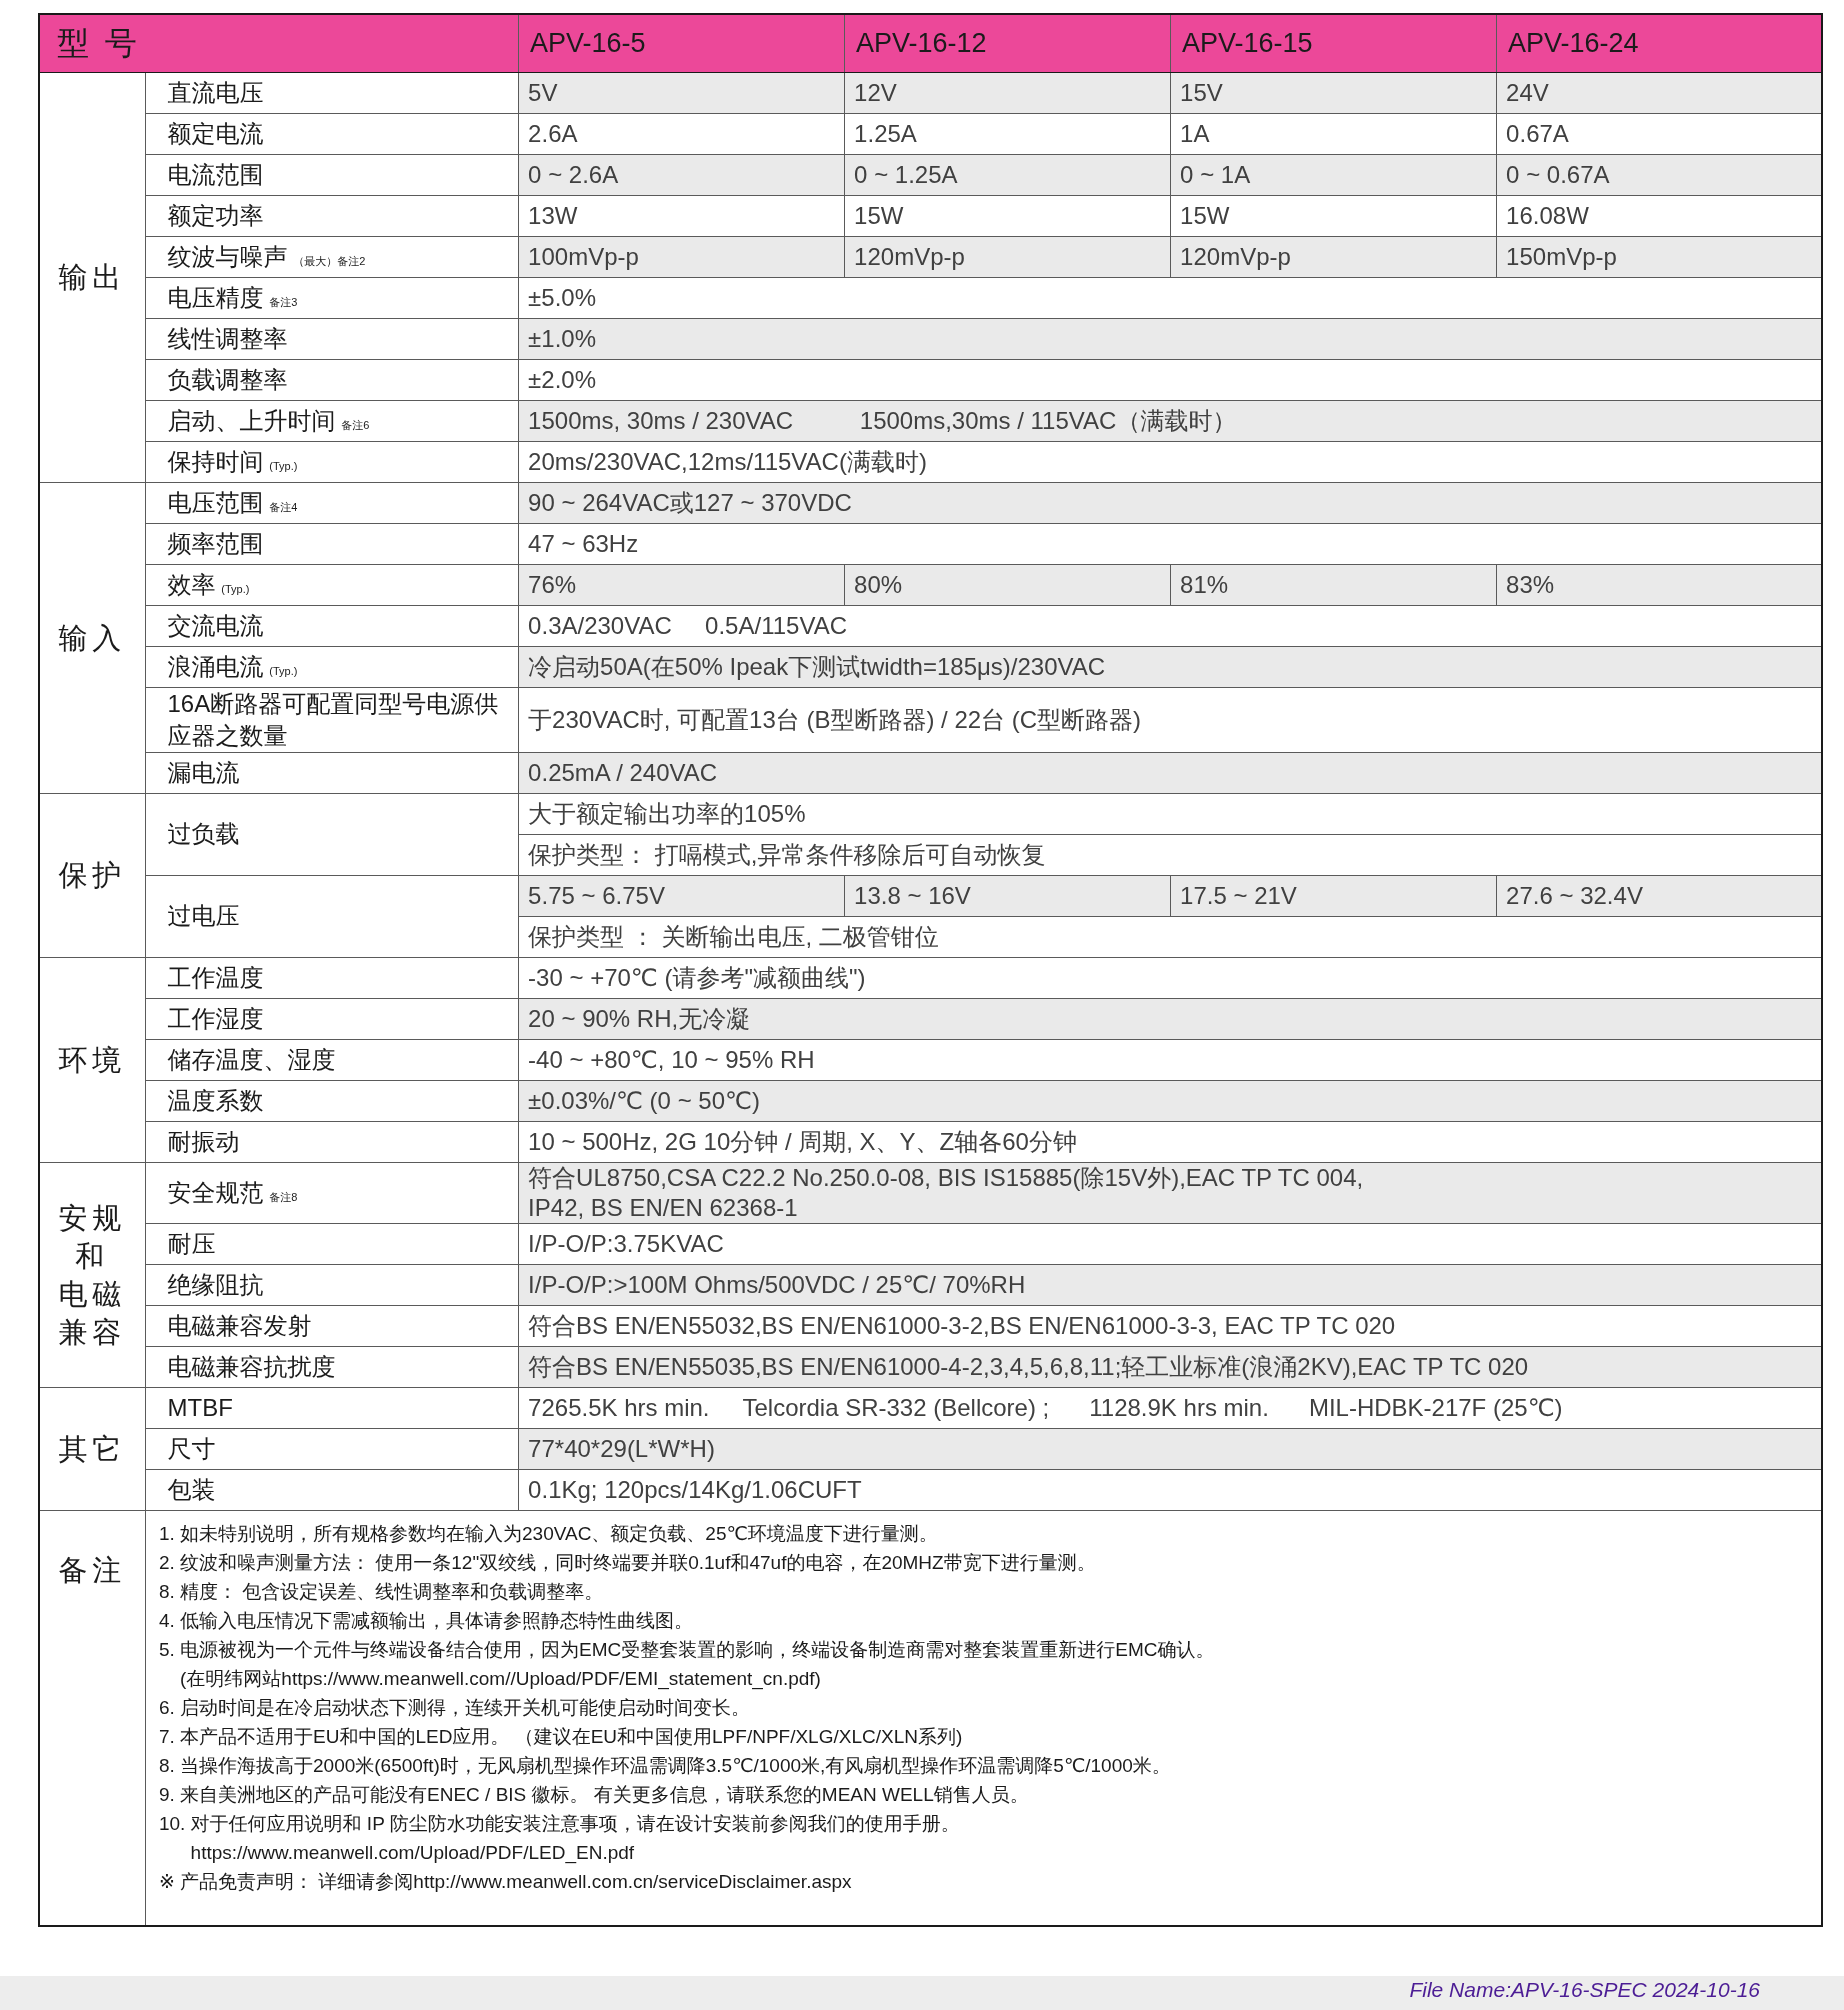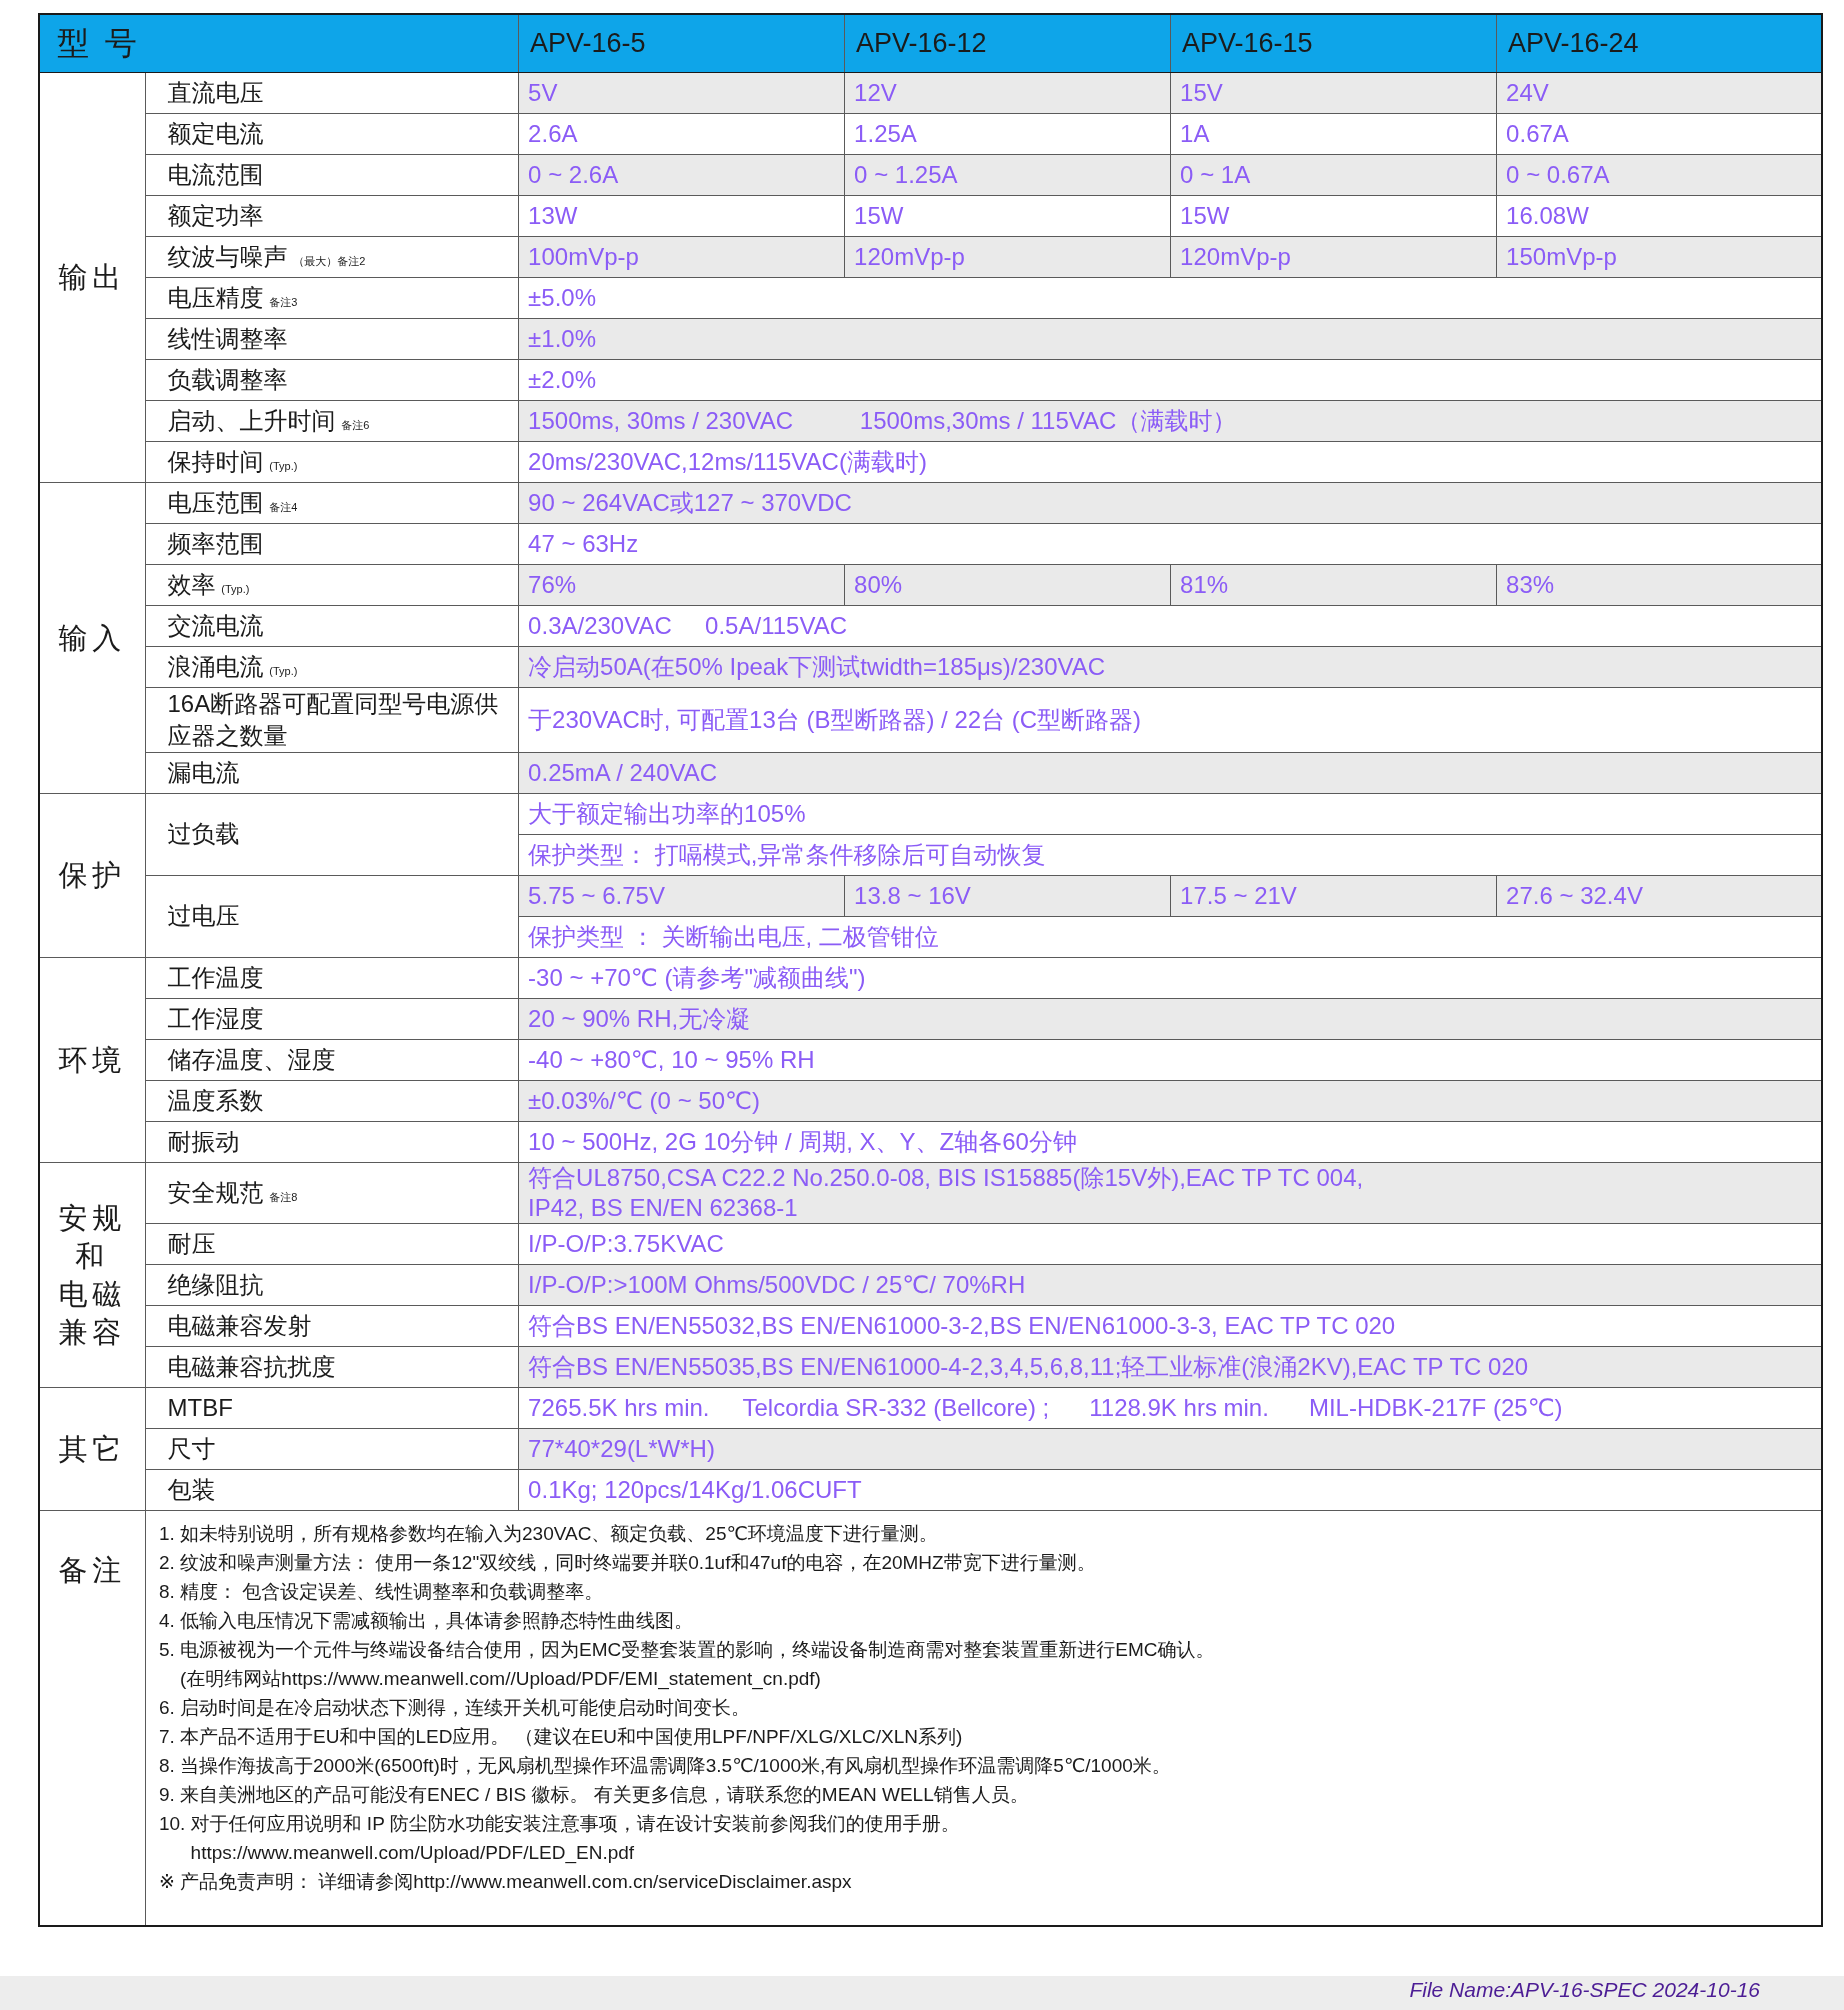--- a/index.html
+++ b/index.html
@@ -8,31 +8,31 @@
     width:1845px;height:2011px;position:relative;overflow:hidden;
     background:#ffffff;color:#1b1b1b;
     font-family:"Liberation Sans","DejaVu Sans",sans-serif;
   }
   .sheet{position:absolute;left:38px;top:13.4px;width:1781px}
   table{border-collapse:collapse;table-layout:fixed;width:1781px;border:2.9px solid #1a1a1a}
   col.c-sec{width:106px}
   col.c-prop{width:373px}
   col.c-m{width:326px}
   th,td{border:1px solid #5a5a5a;padding:0 9.6px;vertical-align:middle}
-  thead th{height:58px;text-align:left;border-bottom:1.9px solid #1a1a1a;background:#0ea5e9}
+  thead th{height:58px;text-align:left;border-bottom:1.9px solid #1a1a1a;background:#ec4899}
   .model-label{font-size:32px;font-weight:400;letter-spacing:15.4px;padding-left:17.3px}
   .model-name{font-size:27px;font-weight:400;padding-left:11.5px;font-family:"Liberation Sans",sans-serif}
   tbody td{height:41px;font-size:24px}
   tr.sec-start td{border-top:1.9px solid #1a1a1a}
   td.sec{text-align:center;font-size:29px;padding:12px;line-height:38px;background:#fff}
   td.sec div{letter-spacing:4.8px}
   td.sec.sec-top{vertical-align:top;padding-top:40px}
   td.prop{padding-left:22px}
   td.prop .note{font-size:11px;margin-left:5.8px;white-space:nowrap}
-  td.val{white-space:pre-wrap;color:#8b5cf6;line-height:30px}
+  td.val{white-space:pre-wrap;color:#404040;line-height:30px}
   .shade{background:#eaeaea}
   td.notes{vertical-align:top;height:416px;padding:8.6px 13.4px;font-size:19px;line-height:29px;background:#fff}
   td.notes div{white-space:pre-wrap}
   .footband{position:absolute;left:0;top:1976px;width:1845px;height:35px;background:#ededed}
   .filename{position:absolute;top:1978px;right:85px;font-size:21px;font-style:italic;color:#4c1d95;z-index:2}
 </style>
 </head>
 <body>
 
 <div class="sheet">

